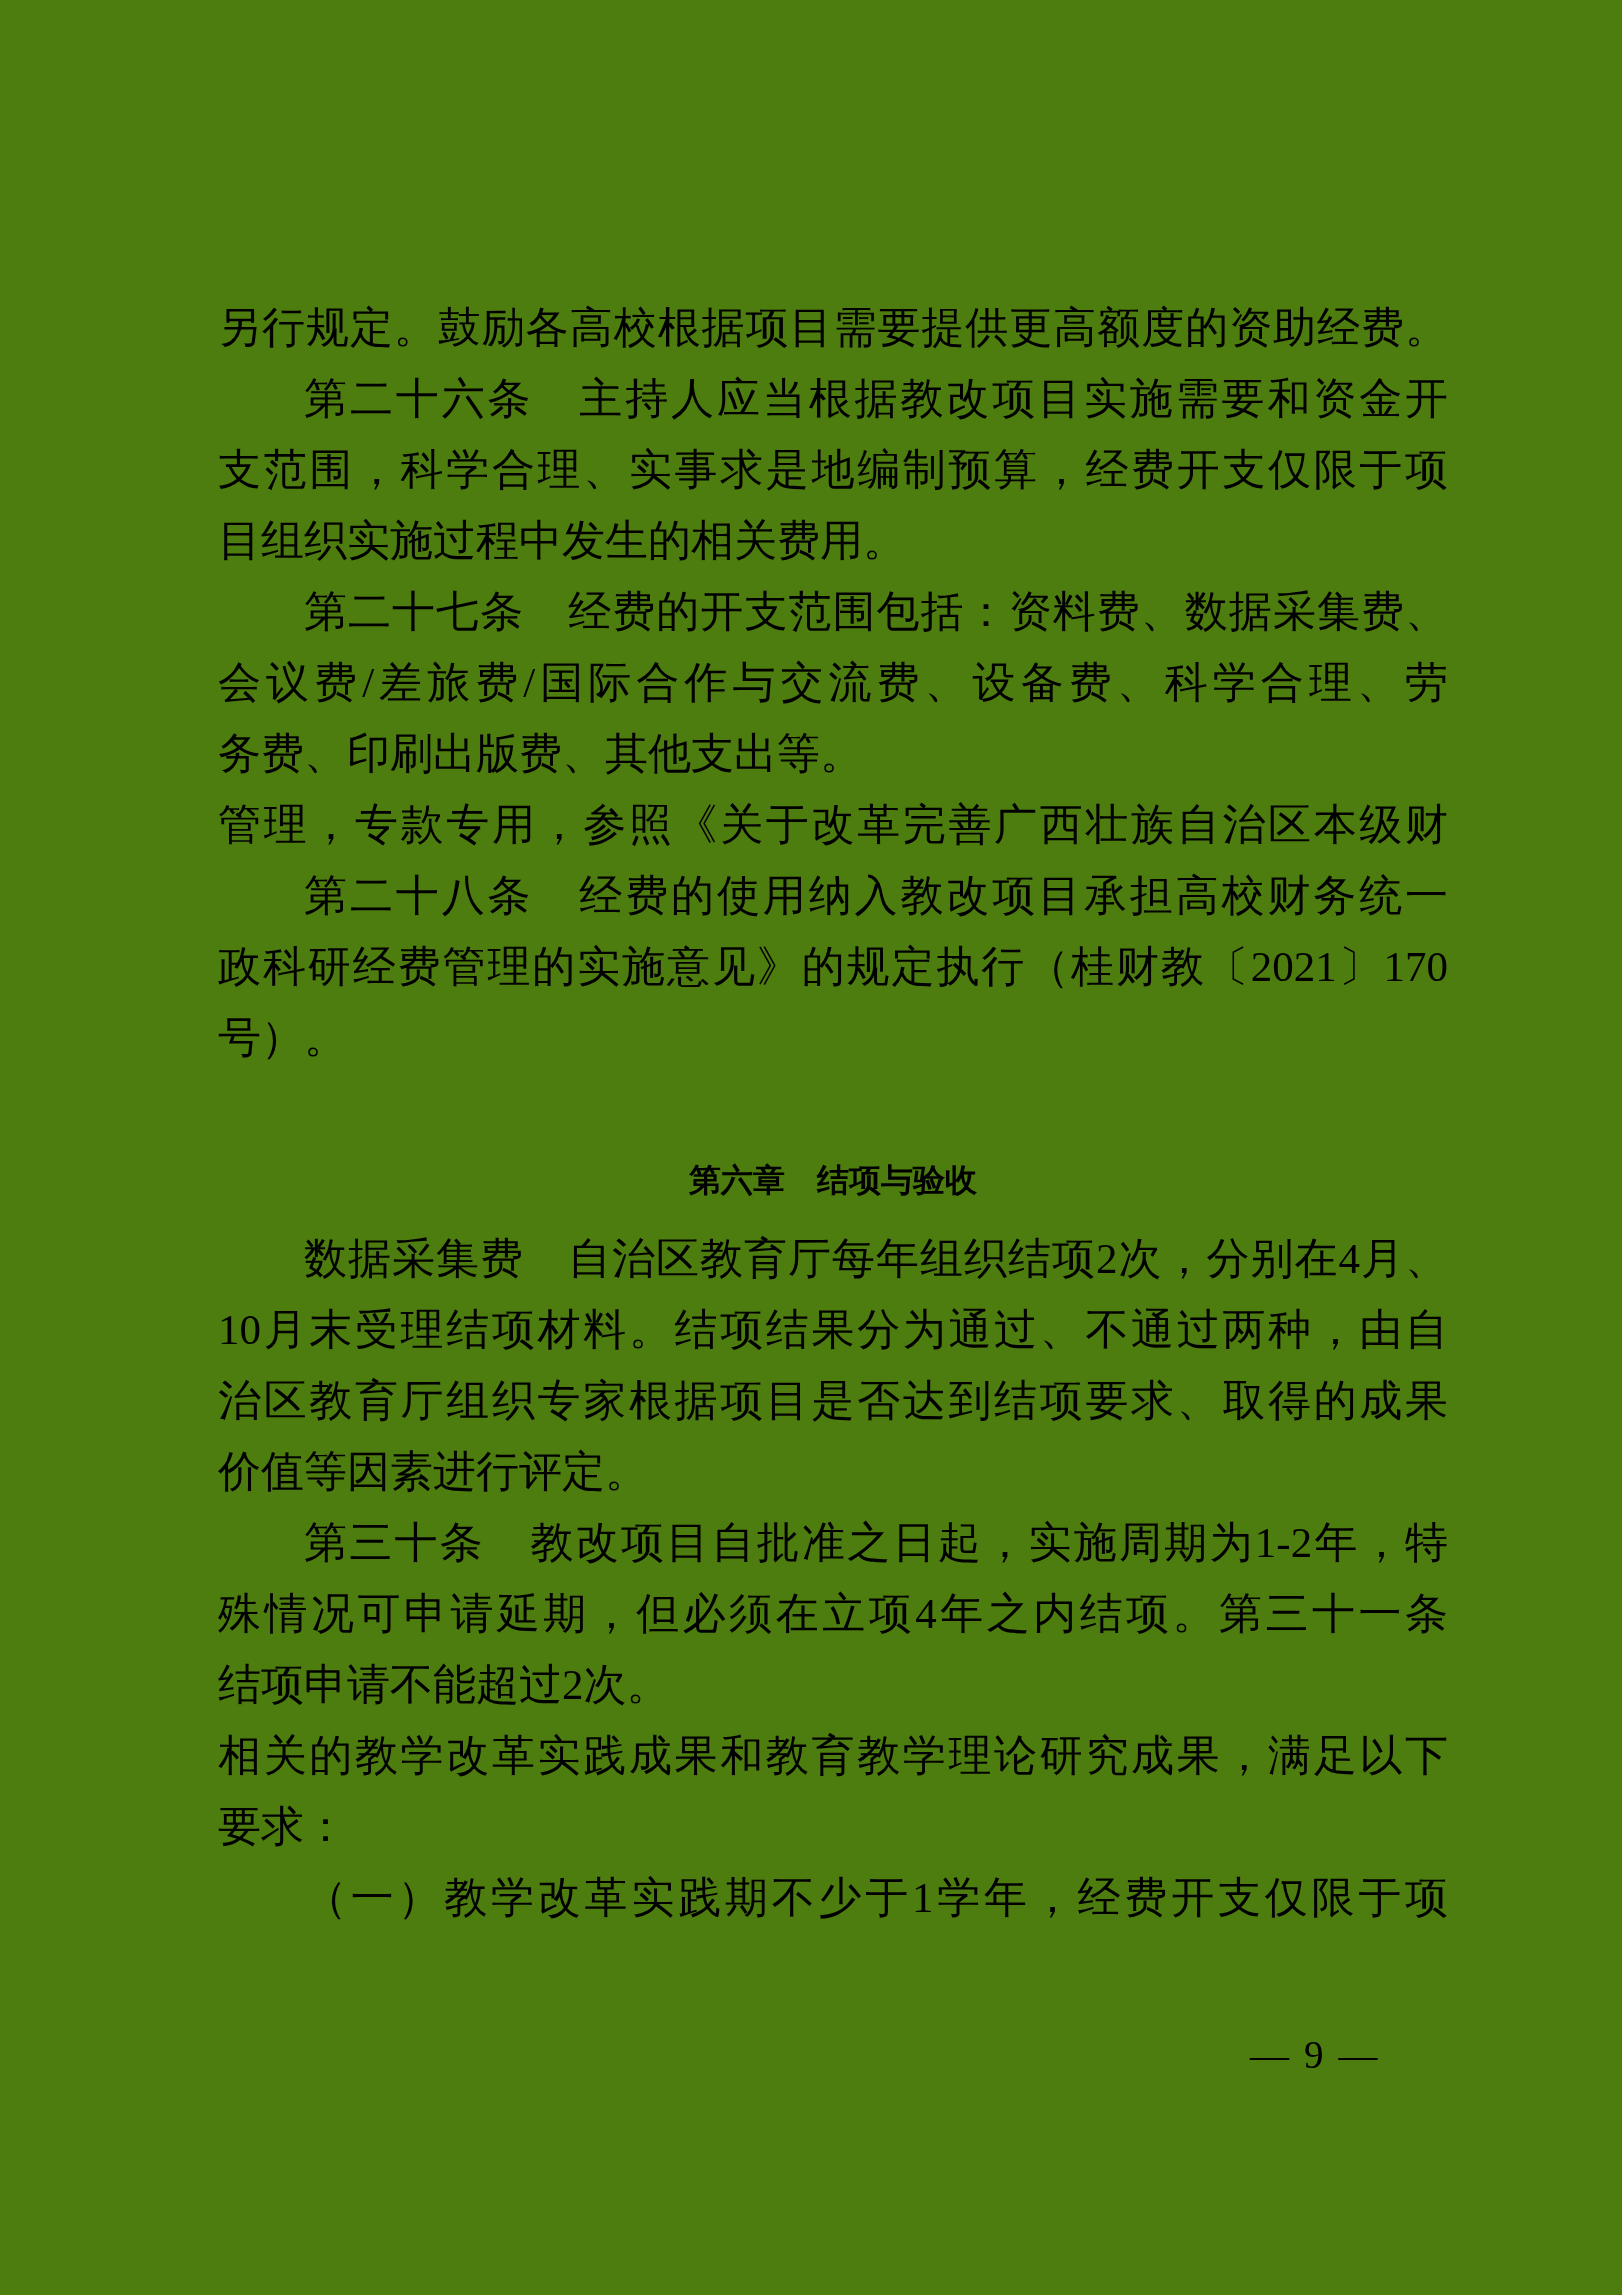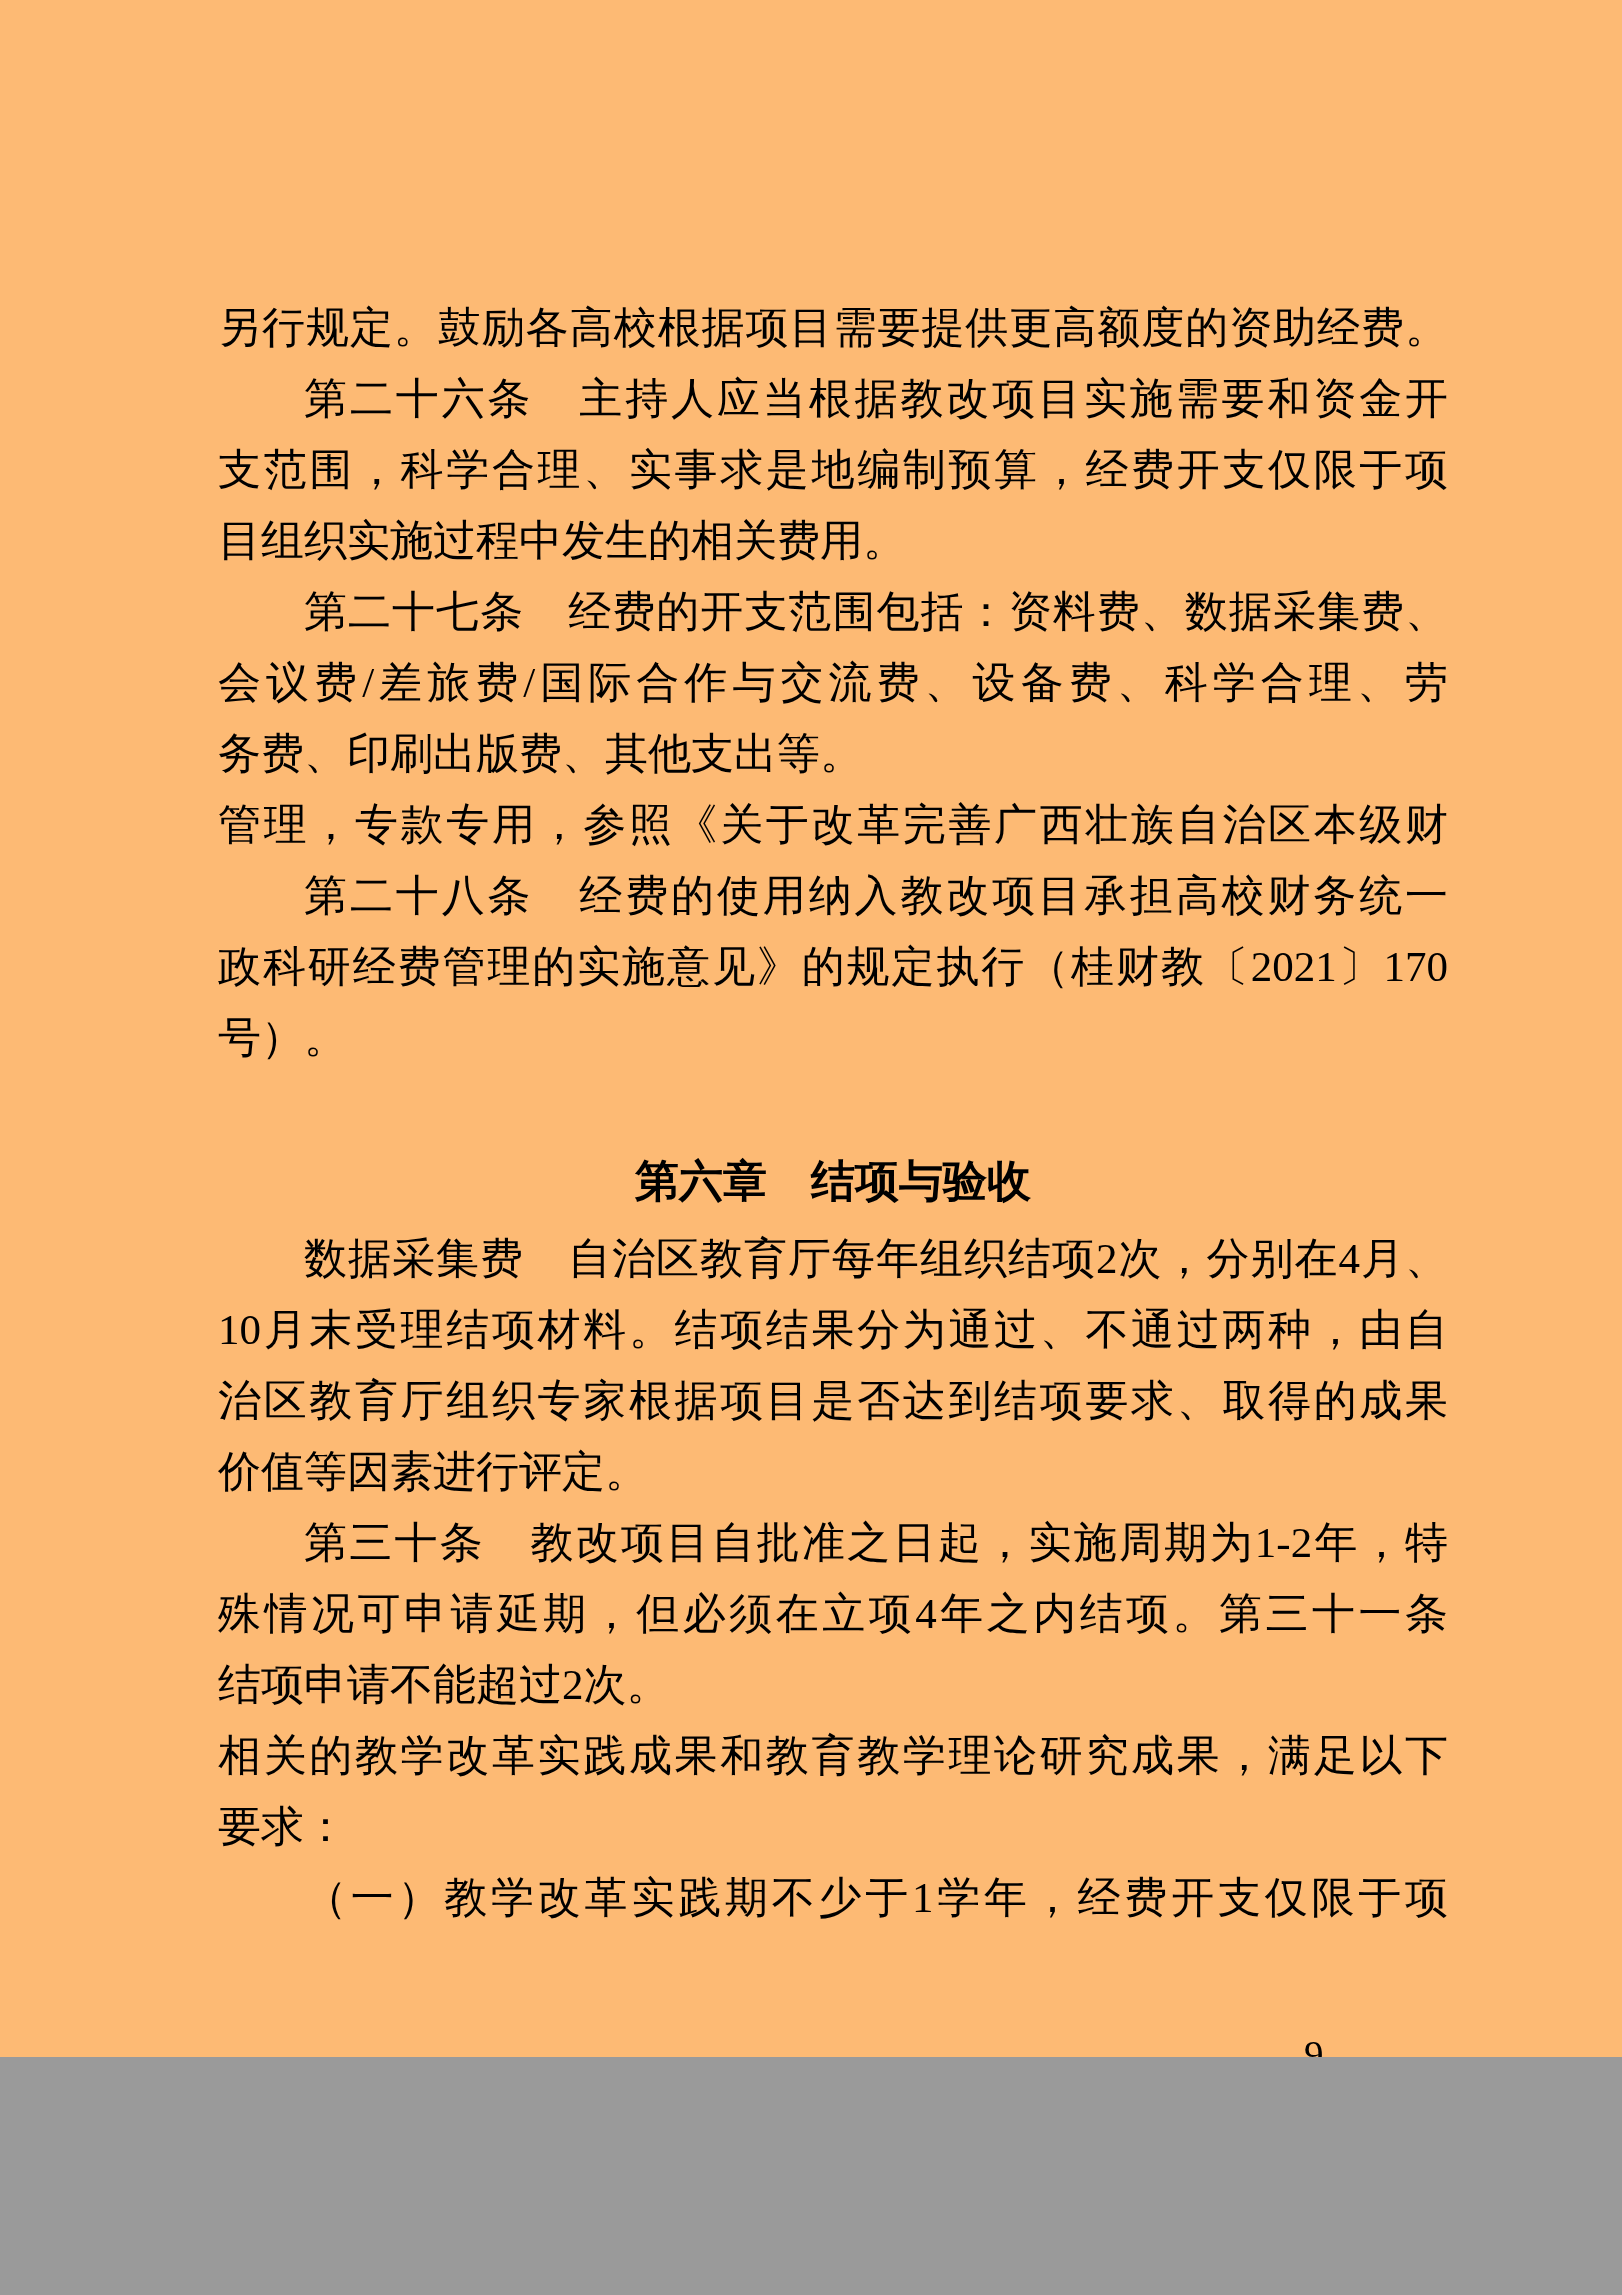--- a/index.html
+++ b/index.html
@@ -3,23 +3,23 @@
 <meta charset="utf-8">
 <style>
   html, body {
     margin: 0;
     padding: 0;
     background: #9a9a9a;
   }
   .page {
     position: relative;
     width: 1623px;
-    height: 2057px;
+    height: 2295px;
     margin: 0 auto;
-    background: #fdba74;
+    background: #4d7c0f;
     overflow: hidden;
     color: #000000;
     font-family: "Liberation Serif", "DejaVu Serif", serif;
   }
   .textblock {
     position: absolute;
     left: 218px;
     top: 292px;
     width: 1230px;
     font-size: 43px;
@@ -40,21 +40,21 @@
     text-indent: 86px;
   }
   .chapter-heading {
     margin-top: 72px;
     margin-bottom: 6.5px;
     height: 71px;
     line-height: 71px;
     text-align: center;
     font-family: "Liberation Sans", "DejaVu Sans", sans-serif;
     font-weight: bold;
-    font-size: 44px;
+    font-size: 32px;
   }
   .pagenum {
     position: absolute;
     top: 2034px;
     left: 1207px;
     width: 216px;
     height: 42px;
     line-height: 42px;
     text-align: center;
     font-size: 39px;

